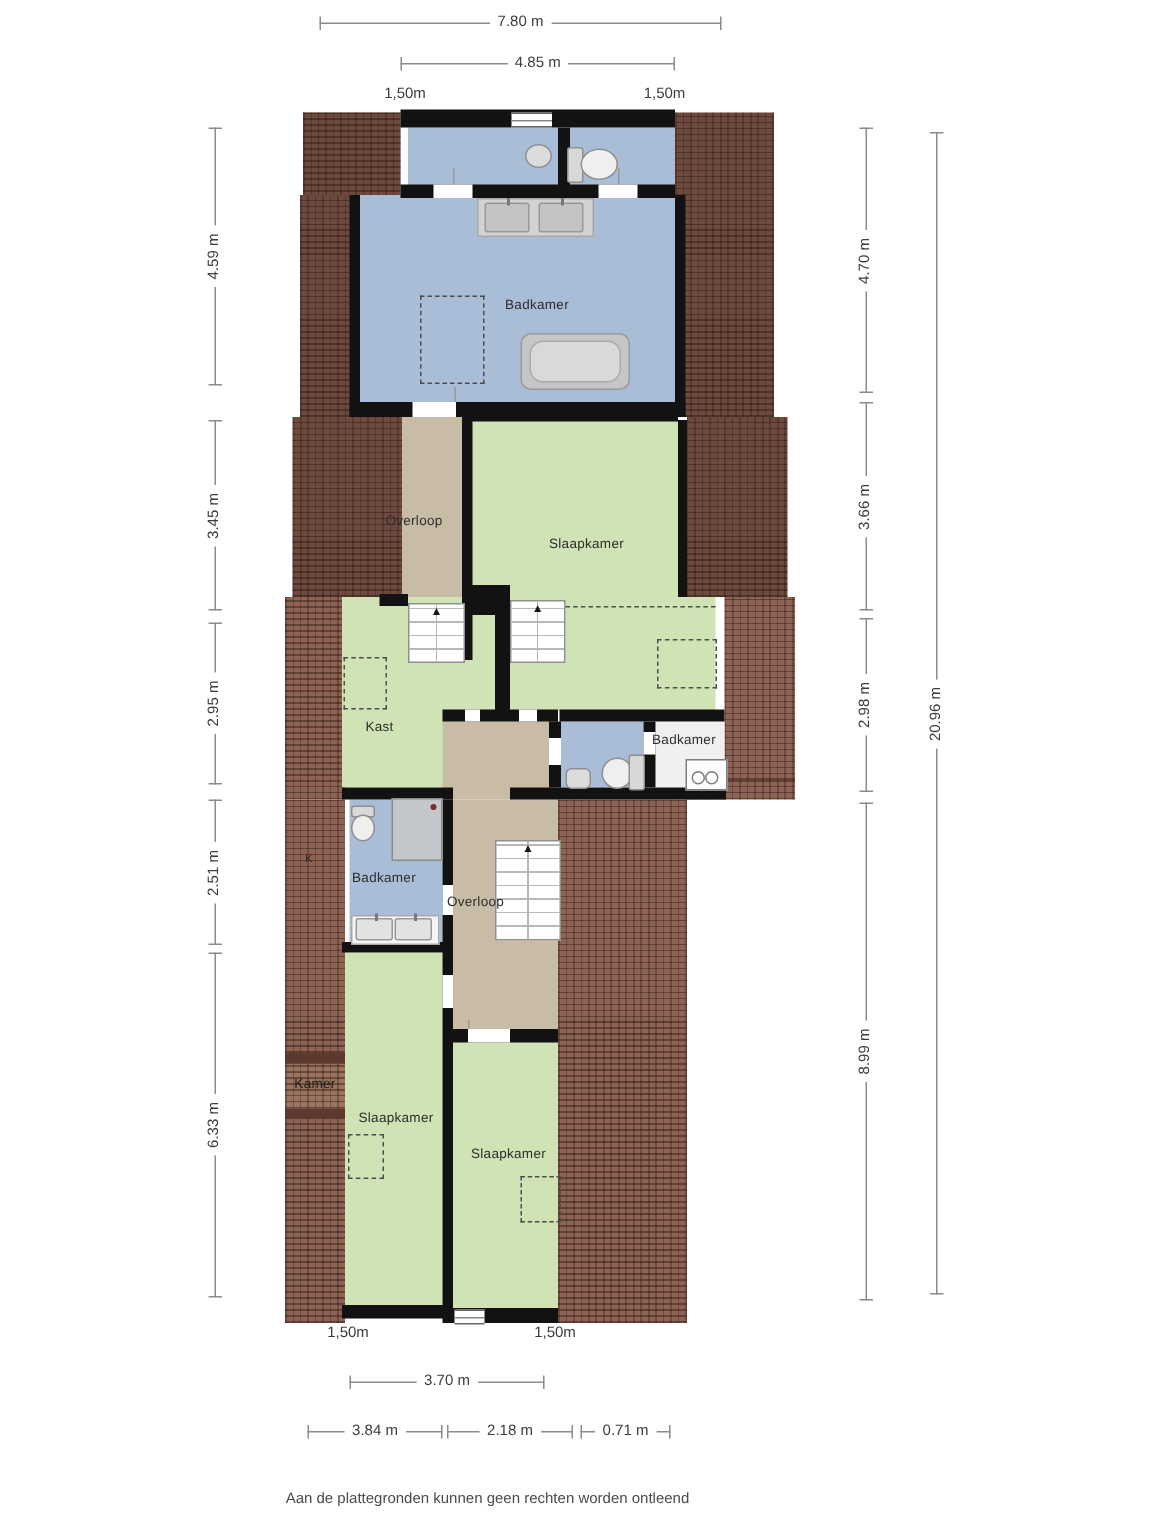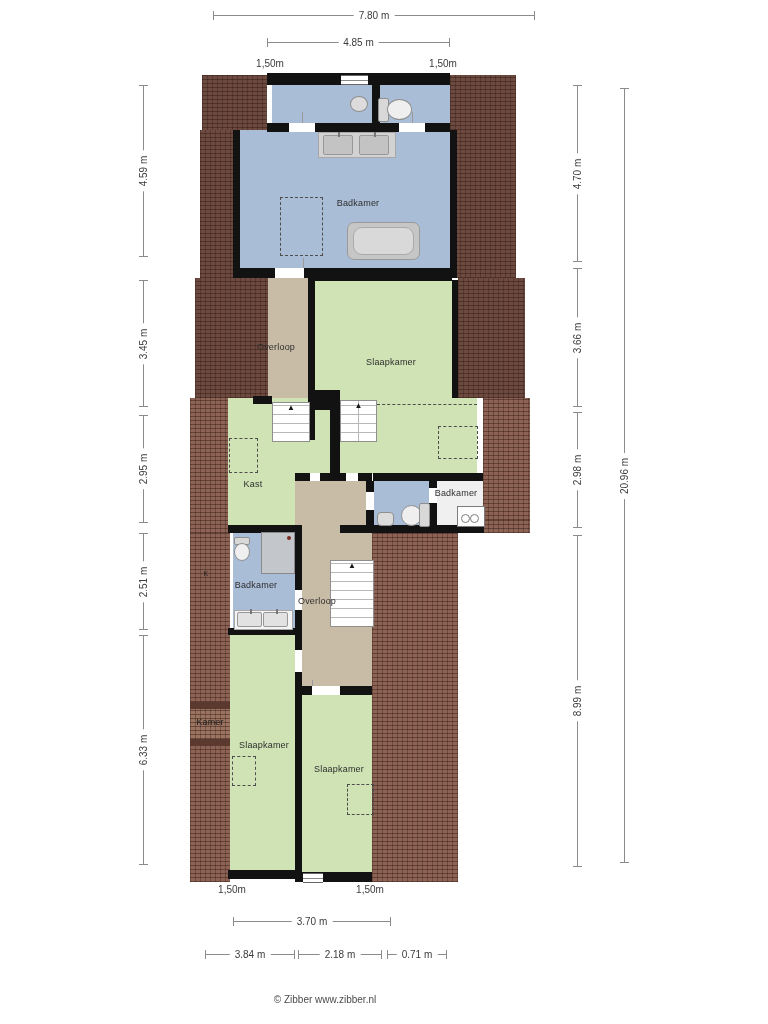--- a/index.html
+++ b/index.html
@@ -201,34 +201,34 @@
   <div class="rlabel" style="left:391px;top:362px;">Slaapkamer</div>
   <div class="rlabel" style="left:253px;top:484px;">Kast</div>
   <div class="rlabel" style="left:456px;top:493px;">Badkamer</div>
   <div class="rlabel" style="left:256px;top:585px;">Badkamer</div>
   <div class="rlabel" style="left:317px;top:601px;">Overloop</div>
   <div class="rlabel" style="left:210px;top:722px;color:#1d1d1d;">Kamer</div>
   <div class="rlabel tiny" style="left:206px;top:573px;">K</div>
   <div class="rlabel" style="left:264px;top:745px;">Slaapkamer</div>
   <div class="rlabel" style="left:339px;top:769px;">Slaapkamer</div>
 
-  <div class="dimh" style="left:213px;top:10px;width:322px;">
+  <div class="dimh" style="left:213px;top:10px;width:268px;">
     <div class="line"></div>
       <span class="dlabel">7.80 m</span>
   </div>
   <div class="dimh" style="left:267px;top:37px;width:183px;">
     <div class="line"></div>
       <span class="dlabel">4.85 m</span>
   </div>
   <span class="freelabel" style="left:270px;top:63px;">1,50m</span>
   <span class="freelabel" style="left:443px;top:63px;">1,50m</span>
 
   <span class="freelabel" style="left:232px;top:889px;">1,50m</span>
   <span class="freelabel" style="left:370px;top:889px;">1,50m</span>
-  <div class="dimh" style="left:233px;top:916px;width:158px;">
+  <div class="dimh" style="left:233px;top:916px;width:130px;">
     <div class="line"></div>
       <span class="dlabel">3.70 m</span>
   </div>
   <div class="dimh" style="left:205px;top:949px;width:90px;">
     <div class="line"></div>
       <span class="dlabel">3.84 m</span>
   </div>
   <div class="dimh" style="left:298px;top:949px;width:84px;">
     <div class="line"></div>
       <span class="dlabel">2.18 m</span>
@@ -274,16 +274,16 @@
   <div class="dimv" style="left:572px;top:535px;height:332px;">
     <div class="line"></div>
       <span class="dlabel">8.99 m</span>
   </div>
   <div class="dimv" style="left:619px;top:88px;height:775px;">
     <div class="line"></div>
       <span class="dlabel">20.96 m</span>
   </div>
 
   <div class="footer">
-    <div>© Zibber www.zibber.nl</div>
+    <div>Aan de plattegronden kunnen geen rechten worden ontleend</div>
   </div>
 
 </div>
 
 </body></html>

